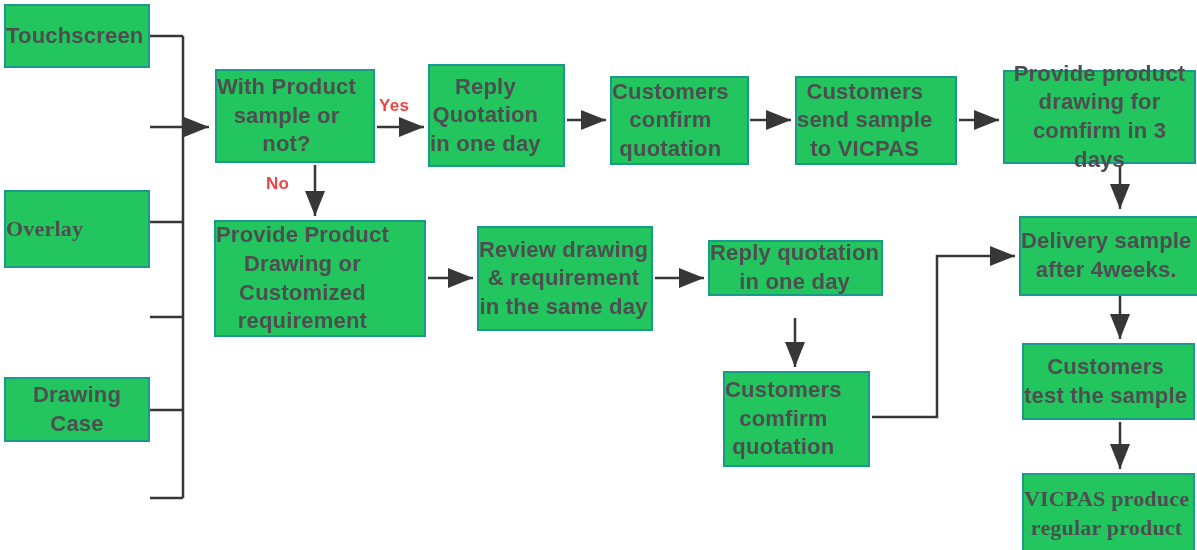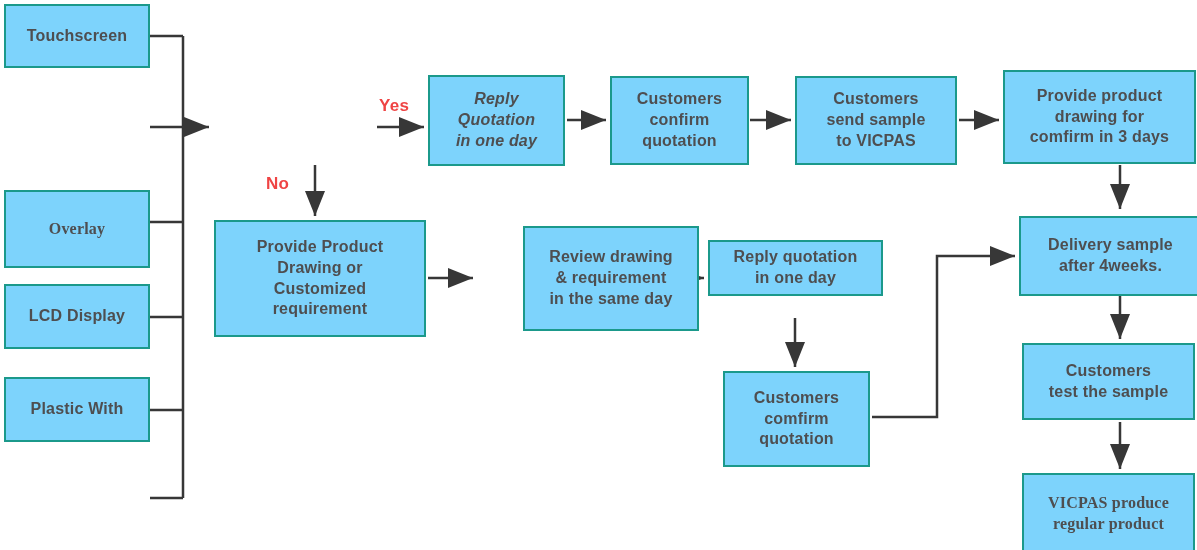--- a/index.html
+++ b/index.html
@@ -18,26 +18,26 @@
   .connectors{
     position:absolute;left:0;top:0;width:1197px;height:550px;
   }
   .connectors path.flow{
     fill:none;stroke:var(--line);stroke-width:2.5;
   }
   #arrowhead path{fill:var(--line);}
   .node{
     position:absolute;
     box-sizing:border-box;
-    background:#7dd3fc;
+    background:#22c55e;
     border:2px solid var(--box-border);
-    display:flex;align-items:center;justify-content:center;
+    display:flex;align-items:center;justify-content:flex-start;
     text-align:center;
     color:var(--text);
-    font-size:16px;
+    font-size:22px;
     font-weight:bold;
     line-height:1.3;
     letter-spacing:0.2px;
   }
   .node .lbl{white-space:pre-line;}
   .edge-label{
     position:absolute;
     color:#ef4444;
     font-size:17px;
     font-weight:bold;
@@ -75,31 +75,33 @@
     <path class="flow" marker-end="url(#arrowhead)" d="M1120 295 V339"></path>
     <path class="flow" marker-end="url(#arrowhead)" d="M1120 422 V469"></path>
   </svg>
 
   <div class="node" style="left:4px;top:4px;width:146px;height:64px;">
     <span class="lbl">Touchscreen</span>
   </div>
   <div class="node" style="left:4px;top:190px;width:146px;height:78px;font-family:Liberation Serif, serif;">
     <span class="lbl">Overlay</span>
   </div>
-  <div class="node" style="left:4px;top:284px;width:146px;height:65px;">
-    <span class="lbl">LCD Display</span>
-  </div>
   <div class="node" style="left:4px;top:377px;width:146px;height:65px;">
-    <span class="lbl">Plastic With</span>
+    <span class="lbl">Drawing Case</span>
   </div>
 
+  <div class="node" style="left:215px;top:69px;width:160px;height:94px;">
+    <span class="lbl">With Product
+sample or
+not?</span>
+  </div>
   <div class="edge-label" style="left:379px;top:96px;">Yes</div>
   <div class="edge-label" style="left:266px;top:174px;">No</div>
 
-  <div class="node" style="left:428px;top:75px;width:137px;height:91px;font-style:italic;">
+  <div class="node" style="left:428px;top:64px;width:137px;height:103px;">
     <span class="lbl">Reply
 Quotation
 in one day</span>
   </div>
   <div class="node" style="left:610px;top:76px;width:139px;height:89px;">
     <span class="lbl">Customers
 confirm
 quotation</span>
   </div>
   <div class="node" style="left:795px;top:76px;width:162px;height:89px;">
@@ -112,21 +114,21 @@
 drawing for
 comfirm in 3 days</span>
   </div>
 
   <div class="node" style="left:214px;top:220px;width:212px;height:117px;">
     <span class="lbl">Provide Product
 Drawing or
 Customized
 requirement</span>
   </div>
-  <div class="node" style="left:477px;top:226px;width:176px;height:105px;margin-left:46px;">
+  <div class="node" style="left:477px;top:226px;width:176px;height:105px;">
     <span class="lbl">Review drawing
 &amp; requirement
 in the same day</span>
   </div>
   <div class="node" style="left:708px;top:240px;width:175px;height:56px;">
     <span class="lbl">Reply quotation
 in one day</span>
   </div>
   <div class="node" style="left:723px;top:371px;width:147px;height:96px;">
     <span class="lbl">Customers

